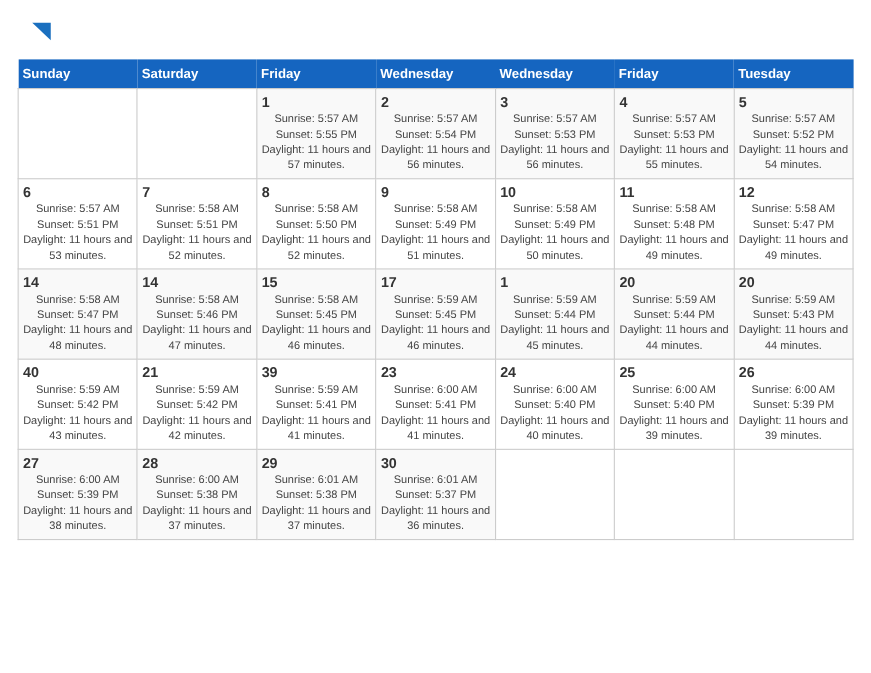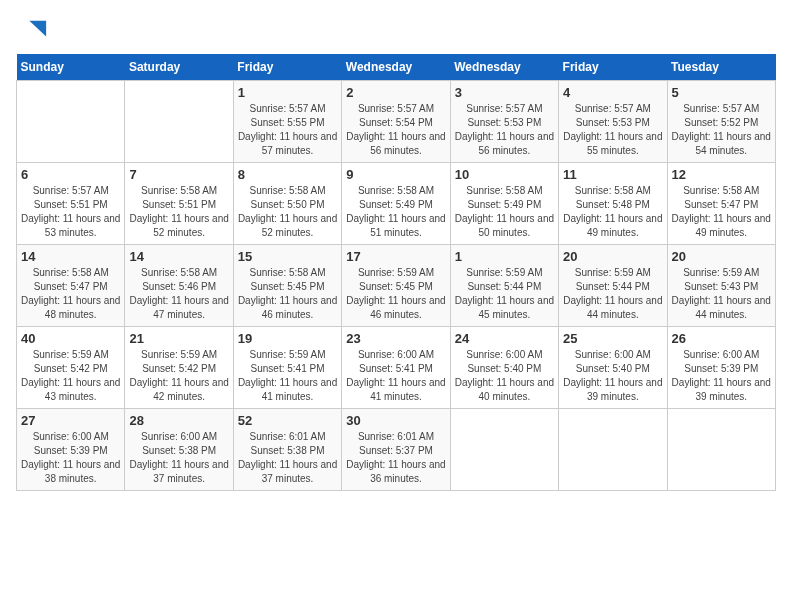--- a/index.html
+++ b/index.html
@@ -253,21 +253,21 @@
 Sunset: 5:42 PM
 Daylight: 11 hours and 43 minutes.</div>
         </td>
         <td>
           <span class="day-number">21</span>
           <div class="day-detail" style="white-space: pre-line;">Sunrise: 5:59 AM
 Sunset: 5:42 PM
 Daylight: 11 hours and 42 minutes.</div>
         </td>
         <td>
-          <span class="day-number">19</span>
+          <span class="day-number">39</span>
           <div class="day-detail" style="white-space: pre-line;">Sunrise: 5:59 AM
 Sunset: 5:41 PM
 Daylight: 11 hours and 41 minutes.</div>
         </td>
         <td>
           <span class="day-number">23</span>
           <div class="day-detail" style="white-space: pre-line;">Sunrise: 6:00 AM
 Sunset: 5:41 PM
 Daylight: 11 hours and 41 minutes.</div>
         </td>
@@ -297,21 +297,21 @@
 Sunset: 5:39 PM
 Daylight: 11 hours and 38 minutes.</div>
         </td>
         <td>
           <span class="day-number">28</span>
           <div class="day-detail" style="white-space: pre-line;">Sunrise: 6:00 AM
 Sunset: 5:38 PM
 Daylight: 11 hours and 37 minutes.</div>
         </td>
         <td>
-          <span class="day-number">52</span>
+          <span class="day-number">29</span>
           <div class="day-detail" style="white-space: pre-line;">Sunrise: 6:01 AM
 Sunset: 5:38 PM
 Daylight: 11 hours and 37 minutes.</div>
         </td>
         <td>
           <span class="day-number">30</span>
           <div class="day-detail" style="white-space: pre-line;">Sunrise: 6:01 AM
 Sunset: 5:37 PM
 Daylight: 11 hours and 36 minutes.</div>
         </td>

